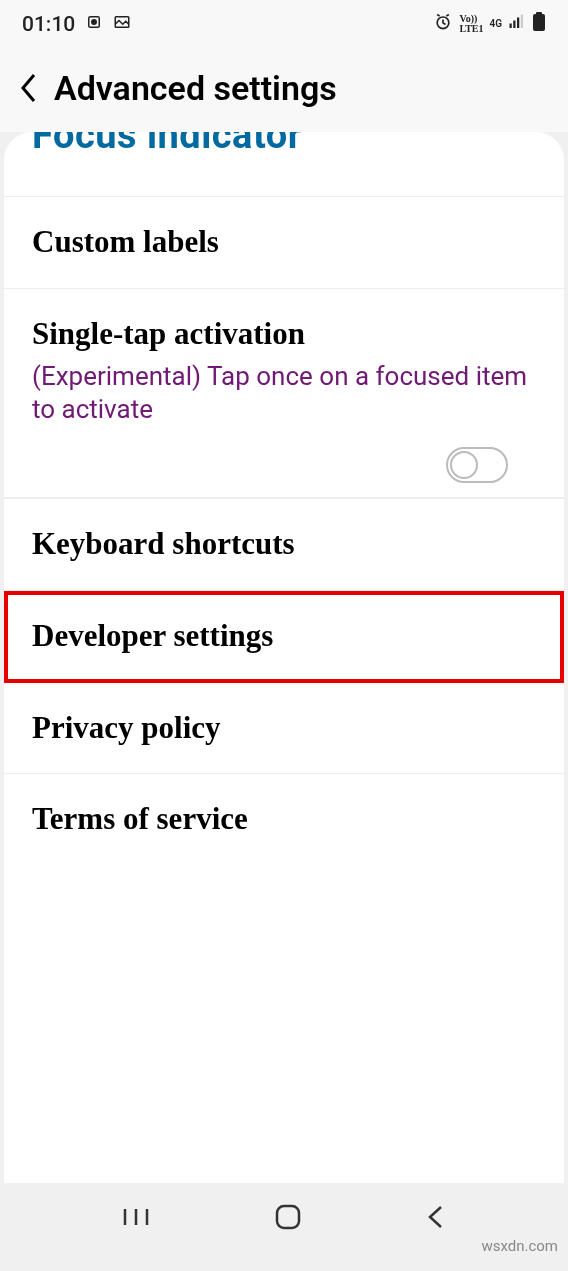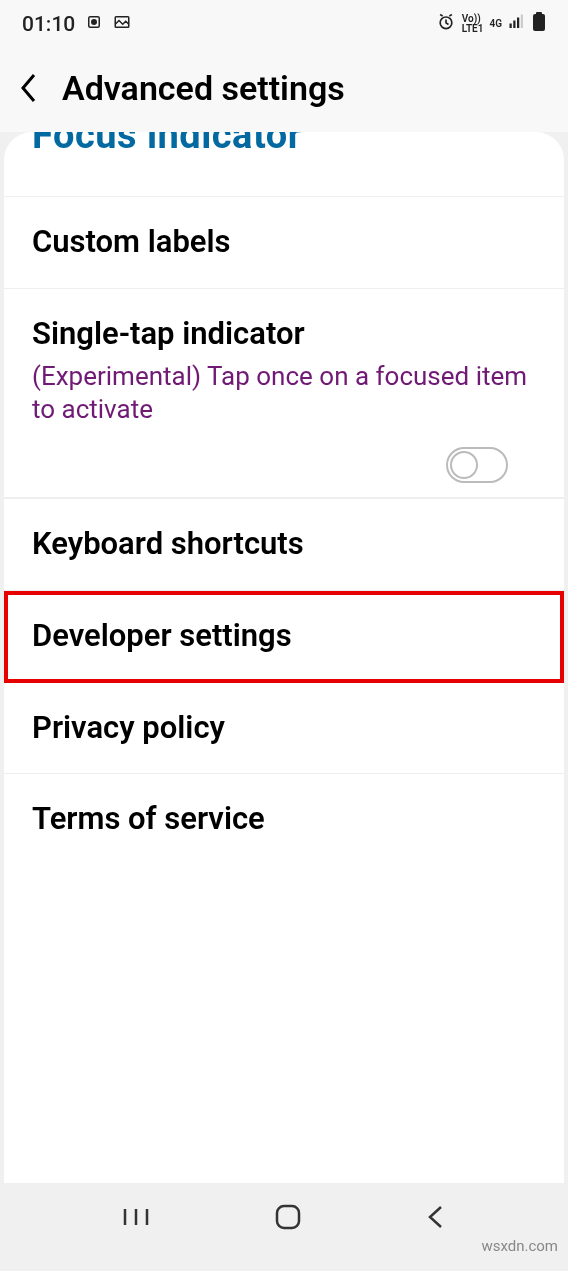--- a/index.html
+++ b/index.html
@@ -38,21 +38,21 @@
       gap: 6px;
       color: #222;
     }
     .status-icon {
       font-size: 16px;
     }
     .header {
       display: flex;
       align-items: center;
       padding: 20px 16px 24px;
-      gap: 20px;
+      gap: 12px;
       background: #f8f8f8;
     }
     .back-chevron {
       width: 26px;
       height: 26px;
       display: flex;
       align-items: center;
       justify-content: center;
     }
     .header-title {
@@ -74,20 +74,21 @@
     }
     .setting-item.partial-top {
       padding-top: 0;
       line-height: 1;
     }
     .setting-title {
       font-size: 31px;
       font-weight: 600;
       color: #000;
       line-height: 1.25;
+      font-family: Liberation Serif, serif;
     }
     .setting-subtitle {
       font-size: 26px;
       color: #701a75;
       margin-top: 6px;
       line-height: 1.3;
     }
     .toggle-row {
       display: flex;
       justify-content: flex-end;
@@ -169,21 +170,21 @@
     </span>
   </div>
   <div class="status-right">
     <span>
       <svg width="20" height="20" viewBox="0 0 24 24" fill="#222">
           <circle cx="12" cy="13" r="7" fill="none" stroke="#222" stroke-width="2"></circle>
           <path d="M12 9 L12 13 L15 15" stroke="#222" stroke-width="2" fill="none"></path>
           <path d="M5 3 L8 5 M19 3 L16 5" stroke="#222" stroke-width="2"></path>
         </svg>
     </span>
-    <span class="small-status" style="white-space:pre;">Vo))
+    <span class="small-status" style="white-space:pre;font-family:Liberation Serif, serif;">Vo))
 LTE1</span>
     <span class="small-status">4G</span>
     <span>
       <svg width="18" height="18" viewBox="0 0 24 24" fill="#222">
           <rect x="2" y="14" width="3" height="6"></rect>
           <rect x="7" y="10" width="3" height="10"></rect>
           <rect x="12" y="6" width="3" height="14"></rect>
           <rect x="17" y="2" width="3" height="18" fill="#ccc"></rect>
         </svg>
     </span>
@@ -209,21 +210,21 @@
 
   <div class="setting-item partial-top">
     <div class="partial-text">Focus indicator</div>
   </div>
 
   <div class="setting-item">
     <div class="setting-title">Custom labels</div>
   </div>
 
   <div class="setting-item" style="border-bottom:none;padding-bottom:6px;">
-    <div class="setting-title">Single-tap indicator</div>
+    <div class="setting-title">Single-tap activation</div>
     <div class="setting-subtitle">(Experimental) Tap once on a focused item to activate</div>
     <div class="toggle-row">
       <div class="toggle">
         <div class="toggle-knob"></div>
       </div>
     </div>
   </div>
   <div style="border-bottom:1px solid #eee;"></div>
 
   <div style="border-bottom:1px solid #eee;"></div>

